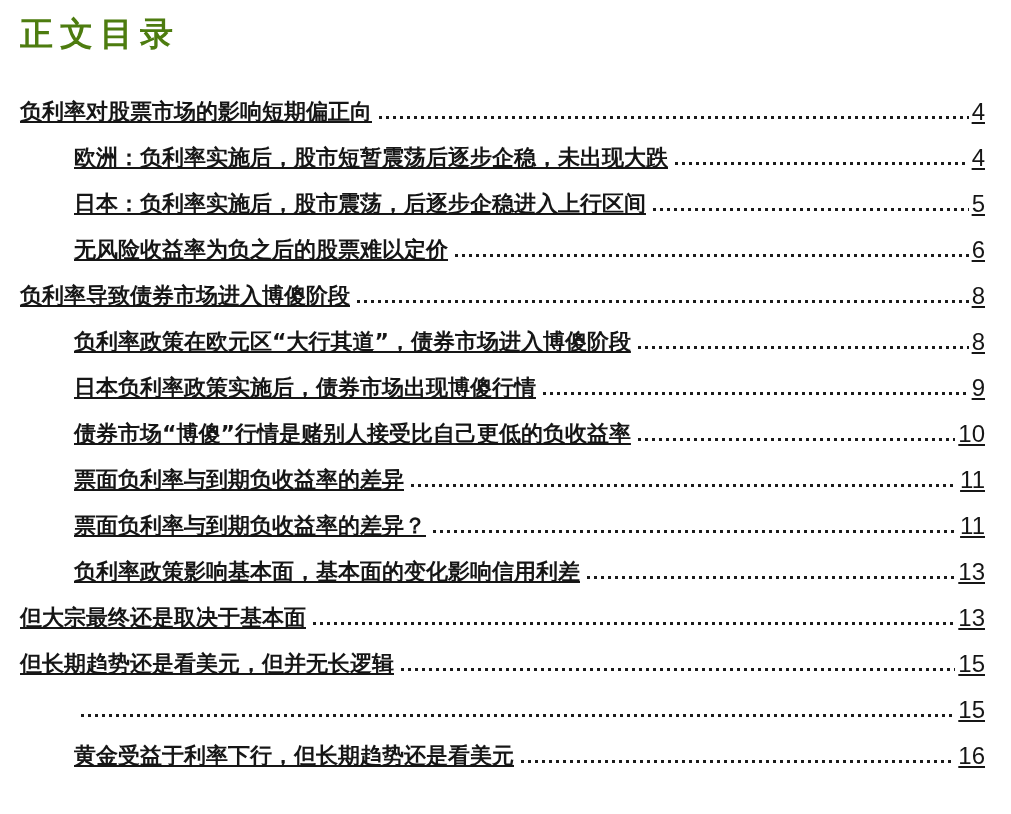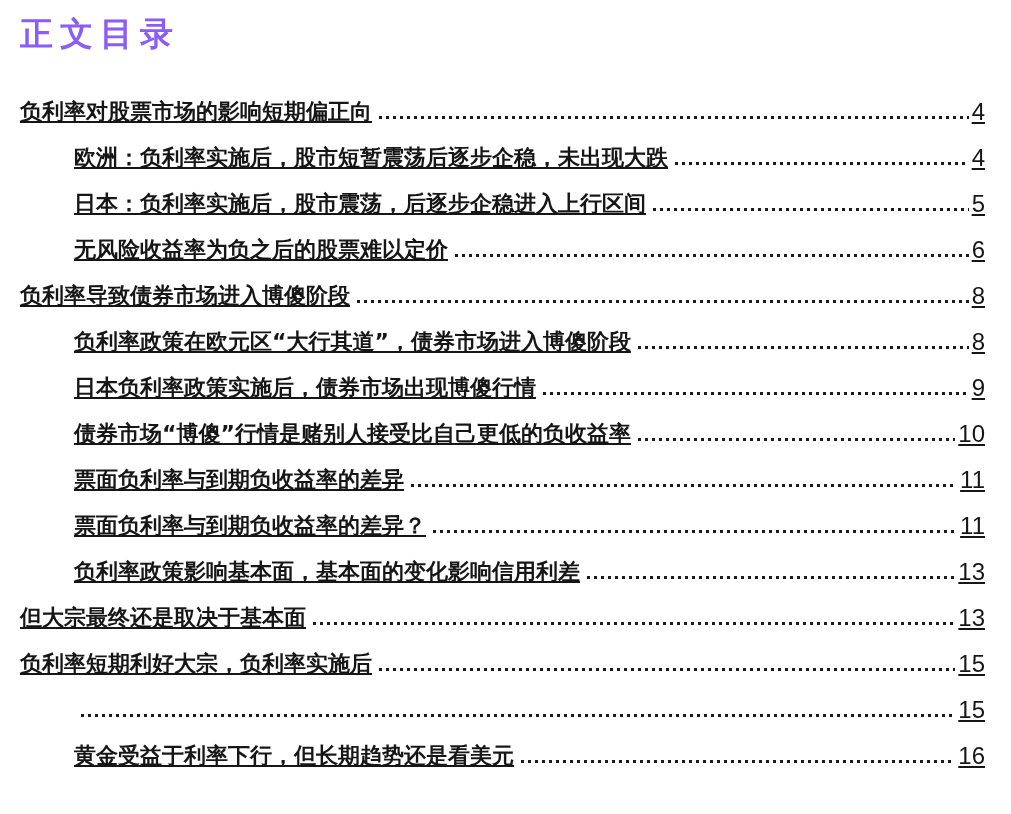--- a/index.html
+++ b/index.html
@@ -50,21 +50,21 @@
     font-family: "Liberation Sans", sans-serif;
     font-weight: 400;
     font-size: 24px;
     line-height: 26px;
   }
 </style>
 </head>
 <body style="background: rgb(255, 255, 255); color: rgb(22, 22, 22);">
 
 <main class="doc">
-  <h1 class="doc-title" style="color: #8b5cf6;">正文目录</h1>
+  <h1 class="doc-title" style="color: #4d7c0f;">正文目录</h1>
 
   <div class="toc" id="toc-list">
       <div class="toc-row lvl1">
     <span class="toc-text">负利率对股票市场的影响短期偏正向</span>
     <span class="dots"></span>
     <span class="page-num">4</span>
   </div>
       <div class="toc-row lvl2">
     <span class="toc-text">欧洲：负利率实施后，股市短暂震荡后逐步企稳，未出现大跌</span>
     <span class="dots"></span>
@@ -114,21 +114,21 @@
     <span class="toc-text">负利率政策影响基本面，基本面的变化影响信用利差</span>
     <span class="dots"></span>
     <span class="page-num">13</span>
   </div>
       <div class="toc-row lvl1">
     <span class="toc-text">但大宗最终还是取决于基本面</span>
     <span class="dots"></span>
     <span class="page-num">13</span>
   </div>
       <div class="toc-row lvl1">
-    <span class="toc-text">负利率短期利好大宗，负利率实施后</span>
+    <span class="toc-text">但长期趋势还是看美元，但并无长逻辑</span>
     <span class="dots"></span>
     <span class="page-num">15</span>
   </div>
       <div class="toc-row lvl2">
     <span class="dots"></span>
     <span class="page-num">15</span>
   </div>
       <div class="toc-row lvl2">
     <span class="toc-text">黄金受益于利率下行，但长期趋势还是看美元</span>
     <span class="dots"></span>

